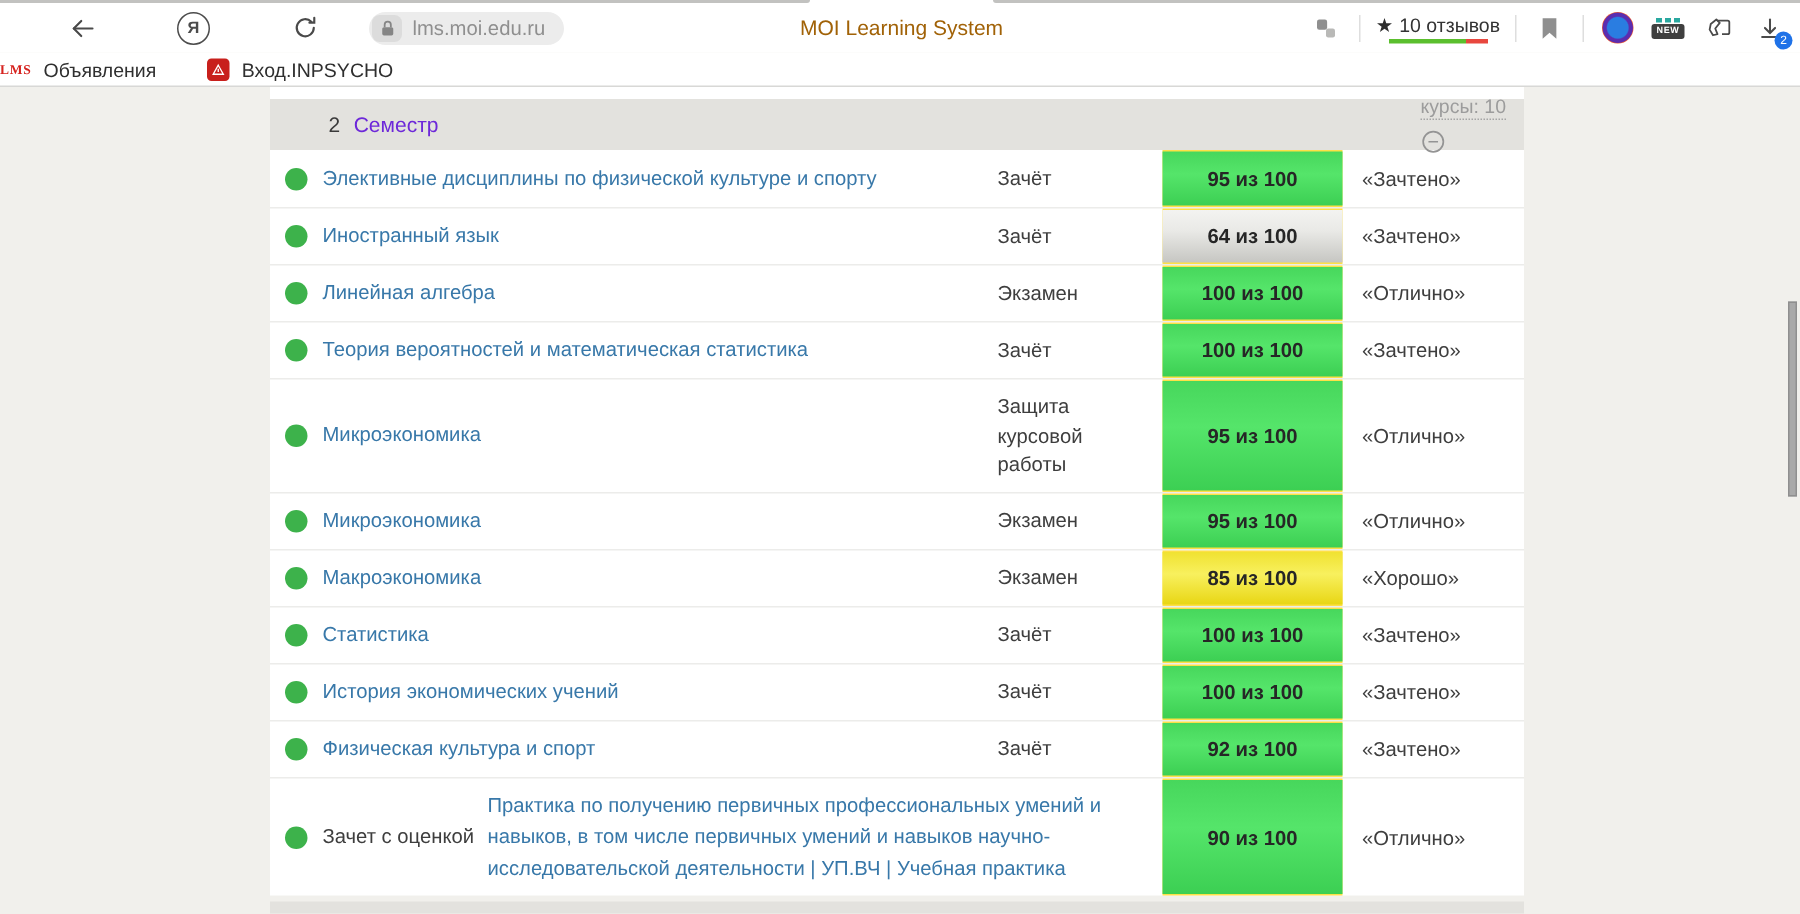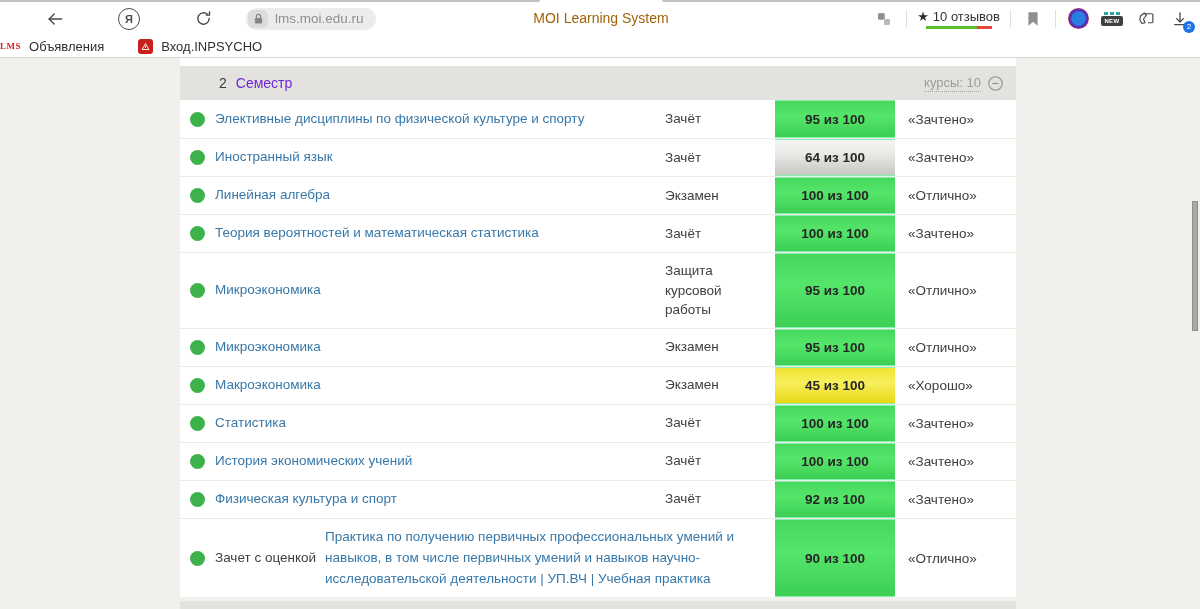--- a/index.html
+++ b/index.html
@@ -40,32 +40,32 @@
   .inp-logo { width:15px; height:15px; background:#c8201c; border-radius:3px; display:flex; align-items:center; justify-content:center; }
 
   
   .page { position:relative; height:550px; background:#f1f0ec; }
   .table-wrap { position:absolute; left:180px; top:0; width:836px; }
   .table-top-strip { height:8px; background:#fff; }
 
   .sem-bar { height:34px; background:#e3e2de; display:flex; align-items:center; padding:0 12px 0 39px; }
   .sem-num { font-size:14px; color:#3a3a3a; margin-right:9px; }
   .sem-label { font-size:14px; color:#6d28d9; }
-  .sem-right { margin-left:auto; display:flex; align-items:flex-end; gap:6px; cursor:pointer; }
+  .sem-right { margin-left:auto; display:flex; align-items:flex-start; gap:6px; cursor:pointer;flex-direction:column; }
   .courses-link { font-size:13px; color:#9c9c9c; border-bottom:1px dotted #a5a5a5; padding-bottom:1px; }
 
   .t-row { display:flex; align-items:stretch; background:#fff; border-top:1px solid #ececea; min-height:38px; }
   .t-row:first-of-type { border-top:none; }
   .cell { display:flex; align-items:center; }
   .cell-dot { width:35px; justify-content:center; flex:none; }
   .dot { width:15px; height:15px; border-radius:50%; background:#3db24b; }
   .cell-name { width:450px; flex:none; padding:8px 14px 8px 0; }
   .course-link { color:#3878a9; font-size:13.5px; line-height:1.55; text-decoration:none; cursor:pointer; }
   .cell-type { width:110px; flex:none; font-size:13.5px; color:#3e3e3e; line-height:1.45; padding:8px 4px 8px 0; }
-  .cell-score { width:120px; flex:none; background:#86efac; padding:1px 0; align-items:stretch; }
+  .cell-score { width:120px; flex:none; background:#fde047; padding:1px 0; align-items:stretch; }
   .badge { width:100%; display:flex; align-items:center; justify-content:center; font-size:13.5px; font-weight:bold; color:#262626; }
   .badge-green { background:linear-gradient(180deg,#47d75c 0%, #55e56a 42%, #3ccf53 100%); }
   .badge-gray { background:linear-gradient(180deg,#f3f3f1 0%, #e9e9e6 40%, #c6c6c2 100%); }
   .badge-yellow { background:linear-gradient(180deg,#f0e231 0%, #f8f05e 42%, #e8d614 100%); }
   .cell-grade { flex:1; font-size:13.5px; color:#3e3e3e; padding-left:13px; }
 
   .sem-gap { height:4px; }
 
   
   .scroll-thumb { position:absolute; right:2px; top:143px; width:6px; height:130px; background:#a9a9a9; border:1px solid #8f8f8f; cursor:pointer; }
@@ -285,21 +285,21 @@
 
   <div class="t-row">
     <div class="cell cell-dot">
       <span class="dot"></span>
     </div>
     <div class="cell cell-name">
       <a class="course-link" href="#">Макроэкономика</a>
     </div>
     <div class="cell cell-type">Экзамен</div>
     <div class="cell cell-score">
-      <div class="badge badge-yellow">45 из 100</div>
+      <div class="badge badge-yellow">85 из 100</div>
     </div>
     <div class="cell cell-grade">«Хорошо»</div>
   </div>
 
   <div class="t-row">
     <div class="cell cell-dot">
       <span class="dot"></span>
     </div>
     <div class="cell cell-name">
       <a class="course-link" href="#">Статистика</a>

